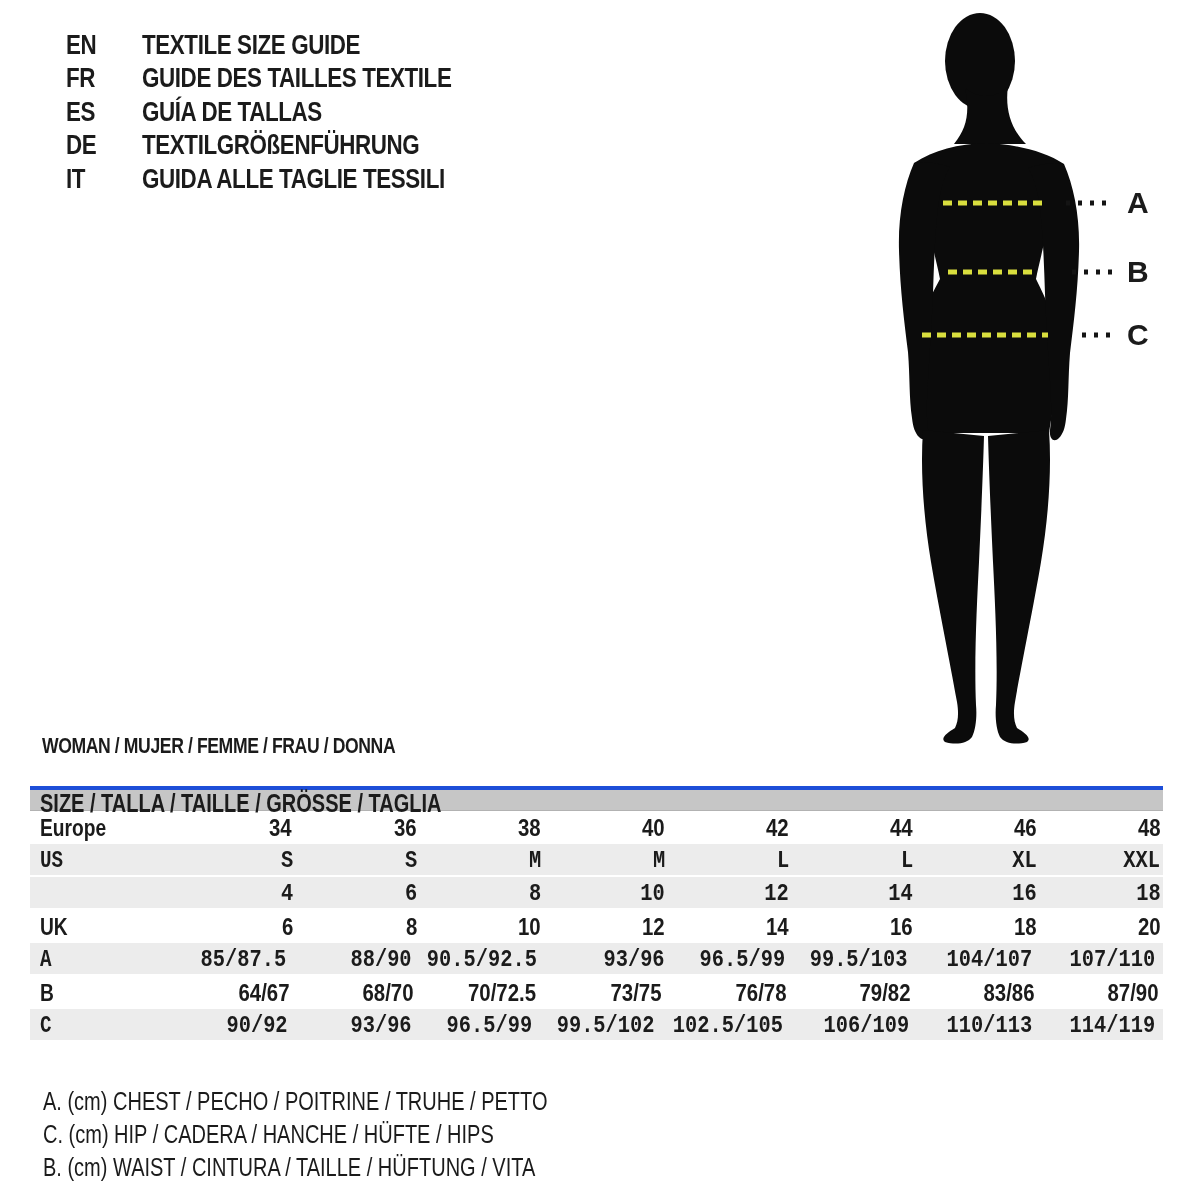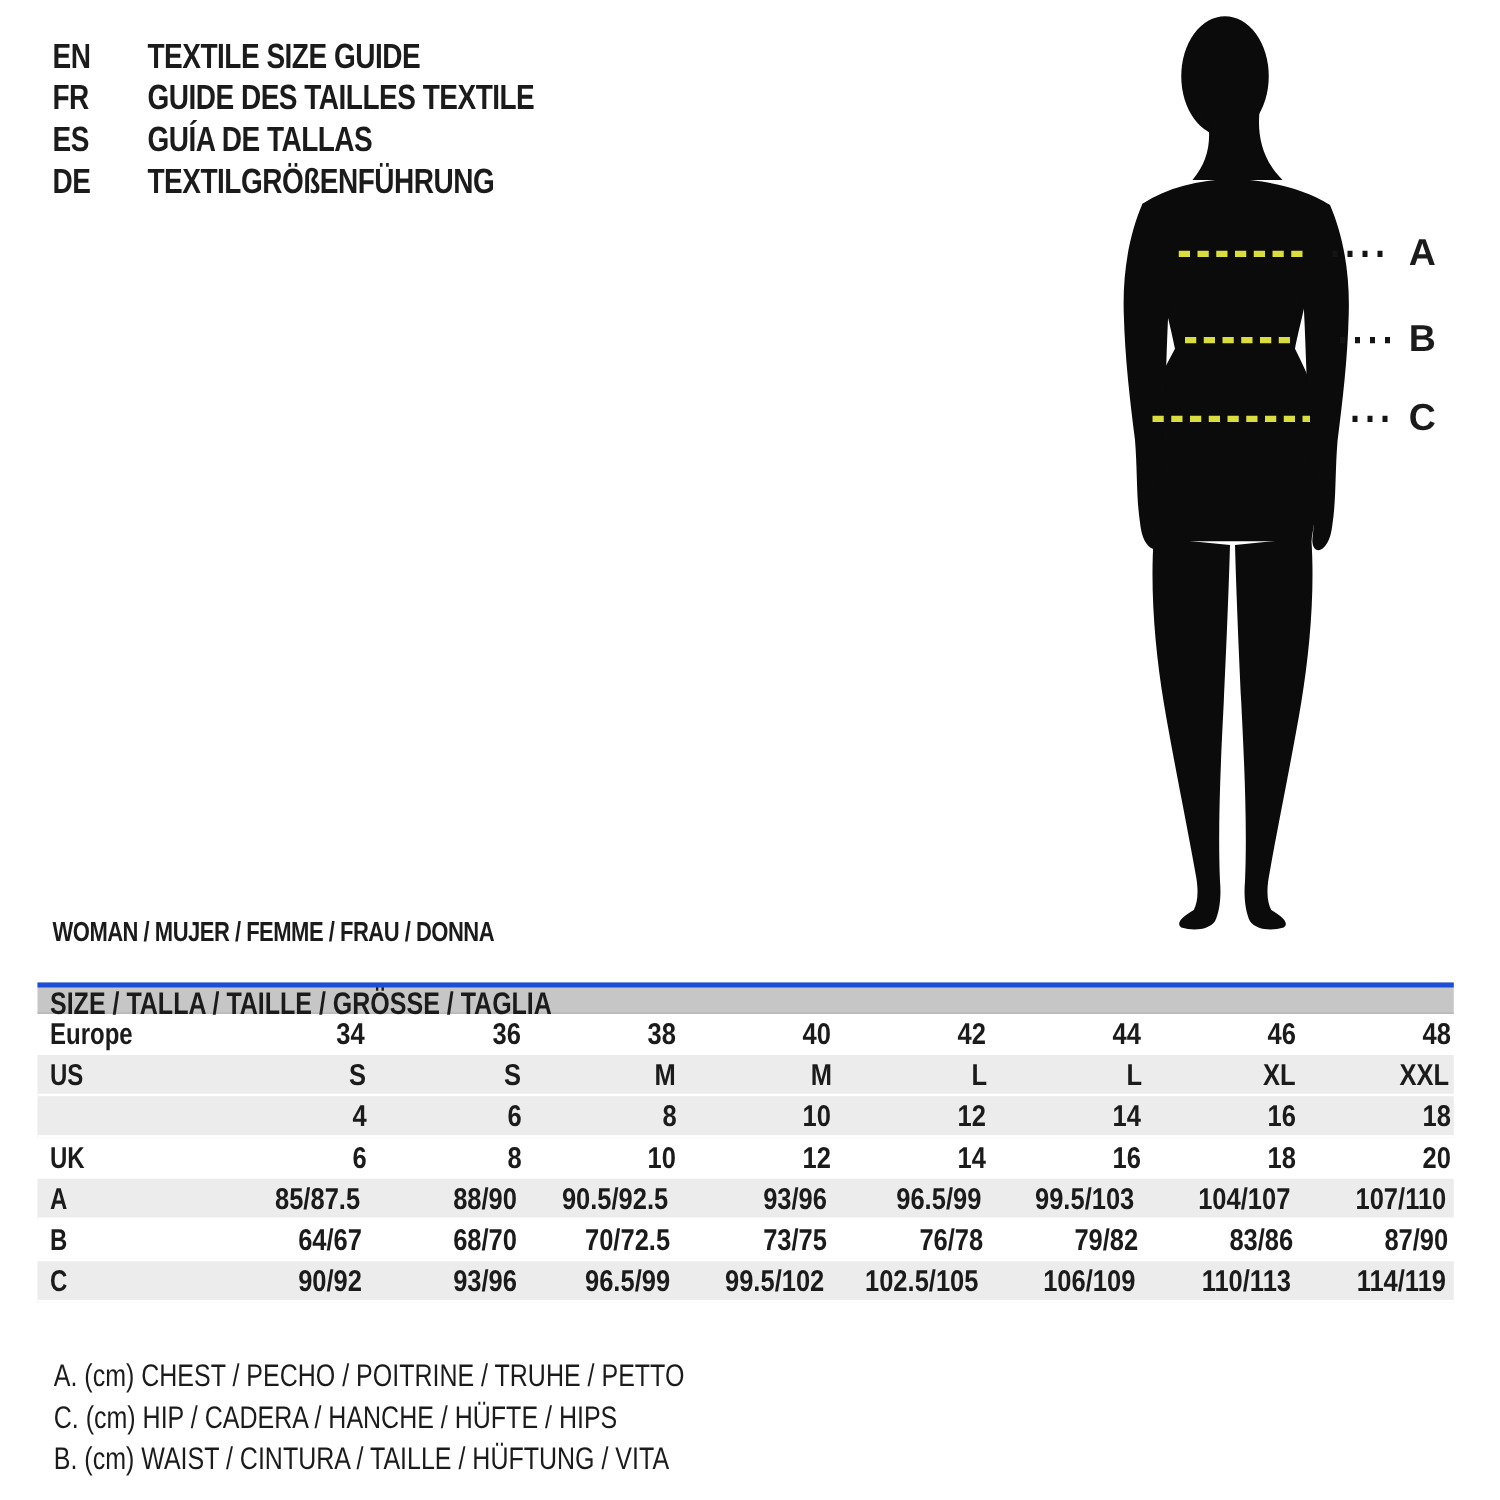--- a/index.html
+++ b/index.html
@@ -18,21 +18,21 @@
     color:var(--text);
     font-family:"Liberation Sans", sans-serif;
     overflow:hidden;
   }
   .cond{display:inline-block;transform:scaleX(0.8);transform-origin:0 50%;white-space:nowrap;}
   .cond-c{display:inline-block;transform:scaleX(0.85);transform-origin:50% 50%;white-space:nowrap;}
 
   
   .lang-block{position:absolute;left:42px;top:28px;}
   .lang-row{display:flex;height:33.5px;align-items:center;font-size:28px;font-weight:700;letter-spacing:-0.5px;}
-  .lang-code{width:76px;flex:0 0 76px;}
+  .lang-code{width:76px;flex:0 0 76px;margin-left:24px;}
 
   
   .figure-wrap{position:absolute;left:880px;top:0;width:320px;height:760px;}
   .figure-svg{width:100%;height:100%;display:block;}
   .sil{fill:var(--silhouette);stroke:none;}
   .dash-yellow{stroke:var(--measure-dash);stroke-width:5;stroke-dasharray:9 6;fill:none;}
   .dash-black{stroke:var(--leader-dot);stroke-width:5;stroke-dasharray:4 8;fill:none;}
   .figure-label{
     position:absolute;width:40px;text-align:left;
     font-size:30px;font-weight:700;color:var(--text);line-height:32px;
@@ -42,21 +42,21 @@
   .section-heading{position:absolute;left:42px;top:733px;font-size:22px;font-weight:700;letter-spacing:-0.5px;}
 
   
   .size-table{position:absolute;left:30px;top:786px;width:1133px;font-weight:700;}
   .table-header{
     height:25px;line-height:27px;background:var(--header-bg);
     border-top:4px solid #1d4ed8;border-bottom:1px solid #b2b2b2;
     padding-left:10px;font-size:25px;
   }
   .trow{display:flex;height:33px;line-height:33px;font-size:24px;}
-  .trow.shaded{background:var(--row-shade);box-shadow:inset 0 -2px 0 #ffffff;}
+  .trow.shaded{background:var(--row-shade);box-shadow:inset 0 -2px 0 #ffffff;font-family:Liberation Mono, monospace;}
   .tlabel{width:140px;flex:0 0 140px;padding-left:10px;text-align:left;}
   .tcell{flex:1 1 0;text-align:right;}
 
   
   .legend{position:absolute;left:43px;top:1085px;}
   .legend-line{height:33px;line-height:33px;font-size:25px;font-weight:400;}
 </style>
 </head>
 <body>
 
@@ -69,20 +69,24 @@
     <span class="lang-code"><span class="cond">FR</span></span>
     <span class="cond">GUIDE DES TAILLES TEXTILE</span>
   </div>
   <div class="lang-row">
     <span class="lang-code"><span class="cond">ES</span></span>
     <span class="cond">GUÍA DE TALLAS</span>
   </div>
   <div class="lang-row">
     <span class="lang-code"><span class="cond">DE</span></span>
     <span class="cond">TEXTILGRÖßENFÜHRUNG</span>
+  </div>
+  <div class="lang-row">
+    <span class="lang-code"><span class="cond">IT</span></span>
+    <span class="cond">GUIDA ALLE TAGLIE TESSILI</span>
   </div>
 </div>
 
 <div class="figure-wrap">
   <svg class="figure-svg" viewBox="880 0 320 760" xmlns="http://www.w3.org/2000/svg">
     <ellipse class="sil" cx="980" cy="61" rx="35" ry="48"></ellipse>
     <path class="sil" d="M965 88 C970 112 967 128 954 144 L1026 144 C1010 128 1005 108 1008 86 C996 99 978 99 965 88 Z"></path>
     <path class="sil" d="M914 163 C934 150 958 144 986 143 C1014 144 1044 151 1064 164 C1058 188 1051 203 1048 221 C1044 247 1039 263 1036 279 C1047 301 1056 321 1058 345 C1060 376 1053 406 1049 433 L923 433 C919 406 912 376 916 345 C918 321 928 301 940 279 C937 263 932 247 928 221 C925 203 920 188 914 163 Z"></path>
     <path class="sil" d="M914 163 C904 186 898 216 899 250 C900 288 904 320 908 352 C910 377 909 398 912 418 C913 427 915 433 919 437 C924 442 929 438 928 429 C926 414 927 397 928 380 C930 348 932 320 933 293 C934 263 935 233 938 208 C940 191 944 176 950 167 C938 163 924 161 914 163 Z"></path>
     <path class="sil" d="M1064 164 C1074 187 1080 217 1079 251 C1078 289 1074 321 1070 353 C1068 378 1069 399 1066 419 C1065 428 1063 434 1059 438 C1054 443 1049 439 1050 430 C1052 415 1051 398 1050 381 C1048 349 1046 321 1045 294 C1044 264 1043 234 1040 209 C1038 192 1034 177 1028 168 C1040 164 1054 162 1064 164 Z"></path>

